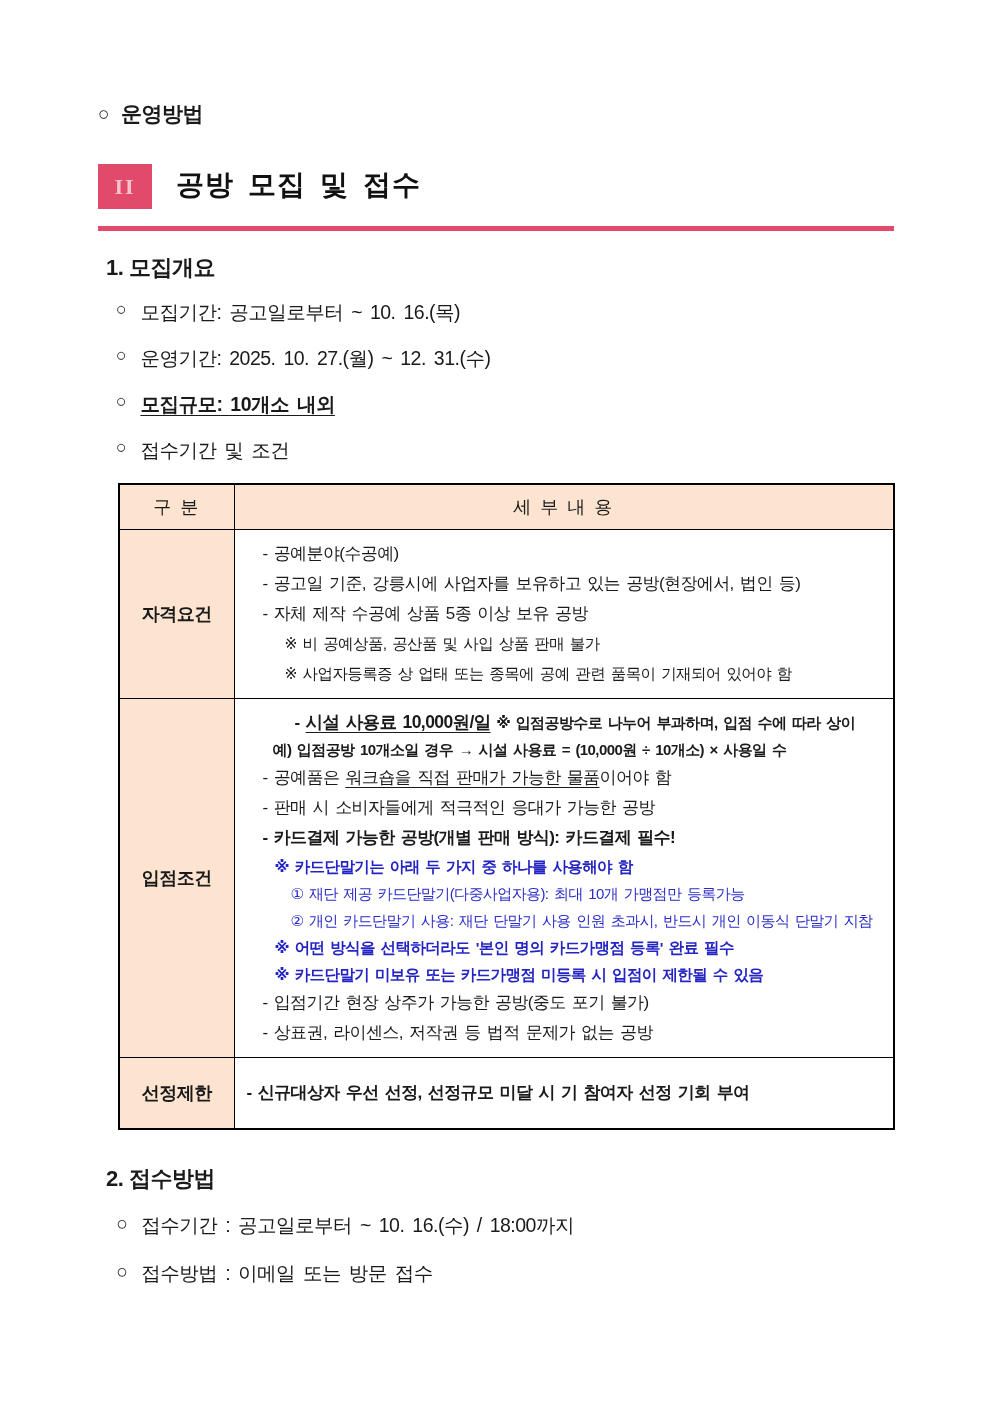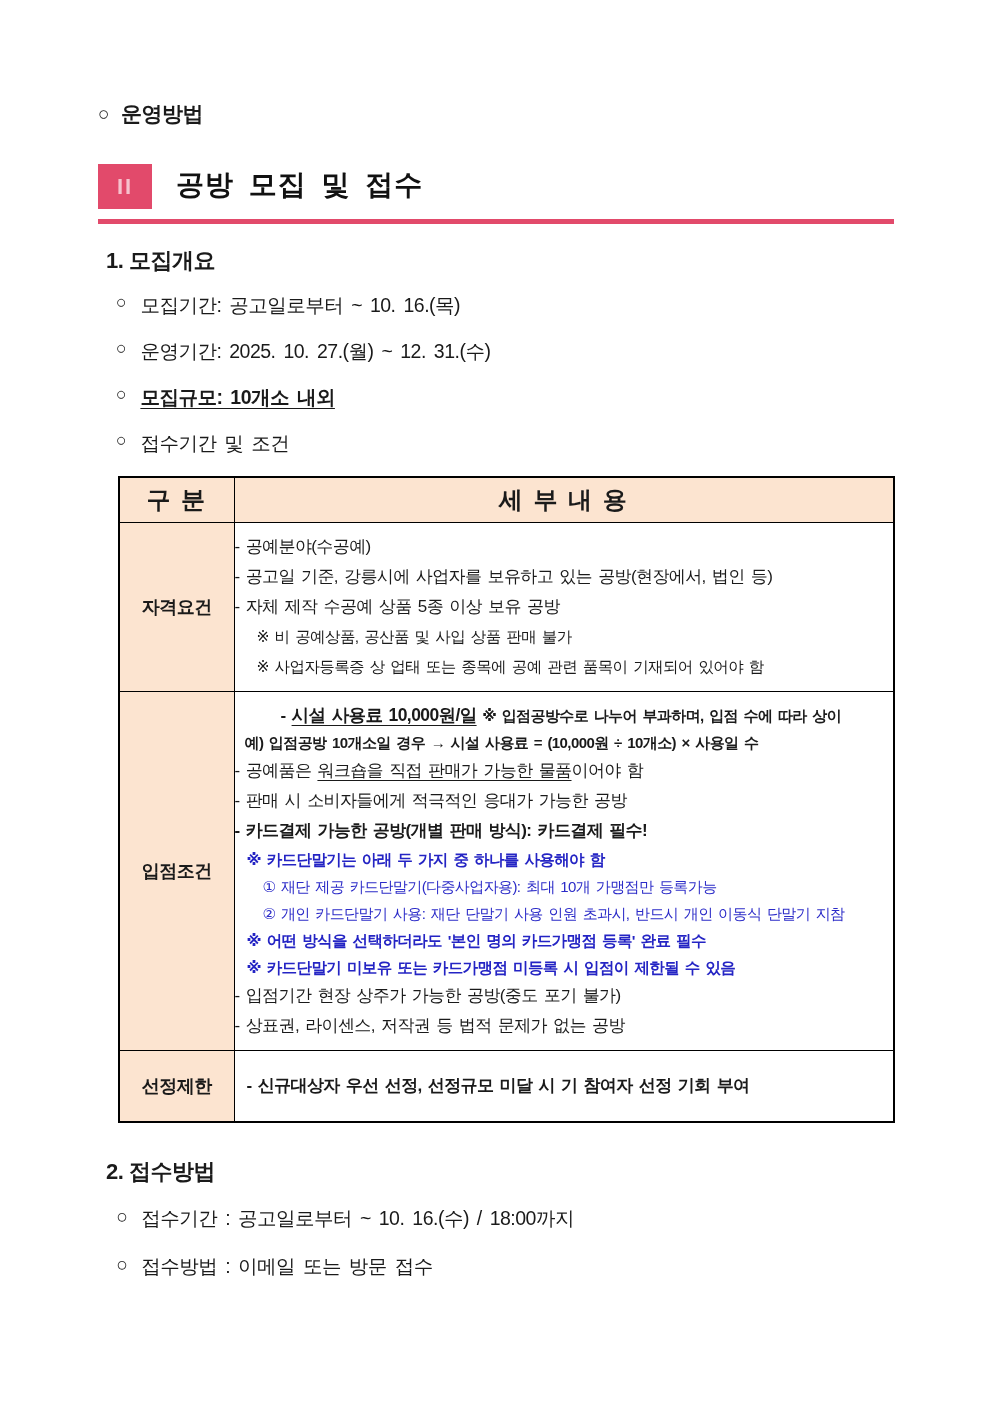--- a/index.html
+++ b/index.html
@@ -15,21 +15,22 @@
   .intro-title { font-size:21px; font-weight:bold; letter-spacing:-0.5px; display:flex; gap:12px; align-items:center;}
   .intro-title .marker { font-size:19px; font-weight:normal; }
   .intro-items { margin:16px 0 0 22px; }
   .intro-items .line { font-size:19px; letter-spacing:-0.5px; margin-bottom:20px; word-spacing:3px;}
 
   
   .sec-header {
     margin-top:36px;
     display:flex; align-items:center; gap:24px;
     border-bottom:5px solid #E24A6B;
-    padding-bottom:10px;
+    padding-bottom:17px;
+    font-family:Liberation Serif, serif;
   }
   .sec-badge {
     width:54px; height:45px; background:#E24A6B;
     color:#f6c2cd; font-size:22px; font-weight:bold;
     display:flex; align-items:center; justify-content:center;
     letter-spacing:2px;
   }
   .sec-title { font-size:28px; font-weight:bold; letter-spacing:1px; word-spacing:6px; color:#111; padding-bottom:4px;}
 
   
@@ -43,27 +44,27 @@
 
   
   table.spec {
     width:777px; margin:14px 0 0 20px;
     border-collapse:collapse;
     border:2px solid #000;
   }
   table.spec th, table.spec td { border:1px solid #000; vertical-align:middle; }
   table.spec thead th {
     background:#FCE4D0; height:45px;
-    font-size:24px; font-weight:bold; text-align:center; letter-spacing:2px;
+    font-size:18px; font-weight:normal; text-align:center; letter-spacing:2px;
   }
   td.row-label {
     background:#FCE4D0; width:115px;
     text-align:center; font-weight:bold; font-size:18px; letter-spacing:-0.5px;
   }
-  td.row-content { padding:9px 6px 9px 0; background:#fff; }
+  td.row-content { padding:9px 6px 9px 28px; background:#fff; }
 
   .l { font-size:17px; line-height:30px; letter-spacing:-0.6px; word-spacing:2px; color:#1a1a1a; }
   .l.note  { font-size:15.5px; line-height:30px; padding-left:22px; }
   .l.bold  { font-weight:bold; }
   .l.example { font-size:15px; line-height:26px; font-weight:bold; padding-left:10px; }
   .l.blue-bold { color:#2424C4; font-weight:bold; font-size:15.5px; line-height:27px; padding-left:12px; }
   .l.blue      { color:#2B2BC8; font-size:15px; line-height:27px; padding-left:28px; }
   .lead-u { font-weight:bold; font-size:17.5px; text-decoration:underline; text-underline-offset:4px; }
   .lead-note { font-weight:bold; font-size:15px; }
   .u { text-decoration:underline; text-underline-offset:4px; }

